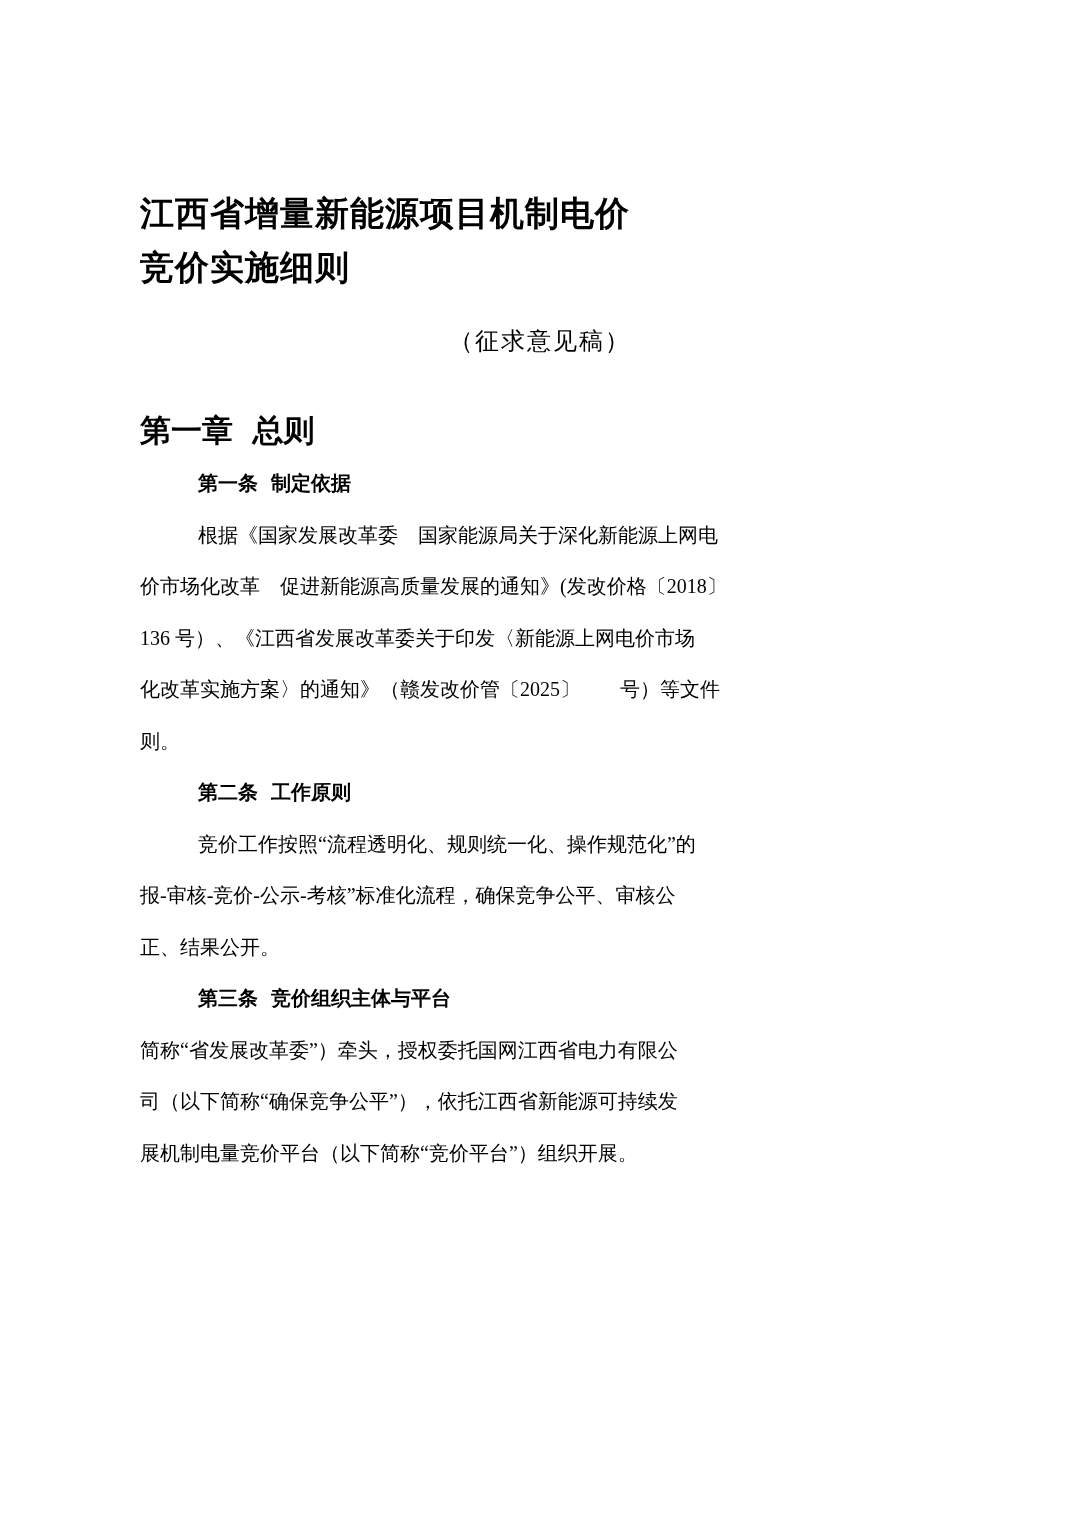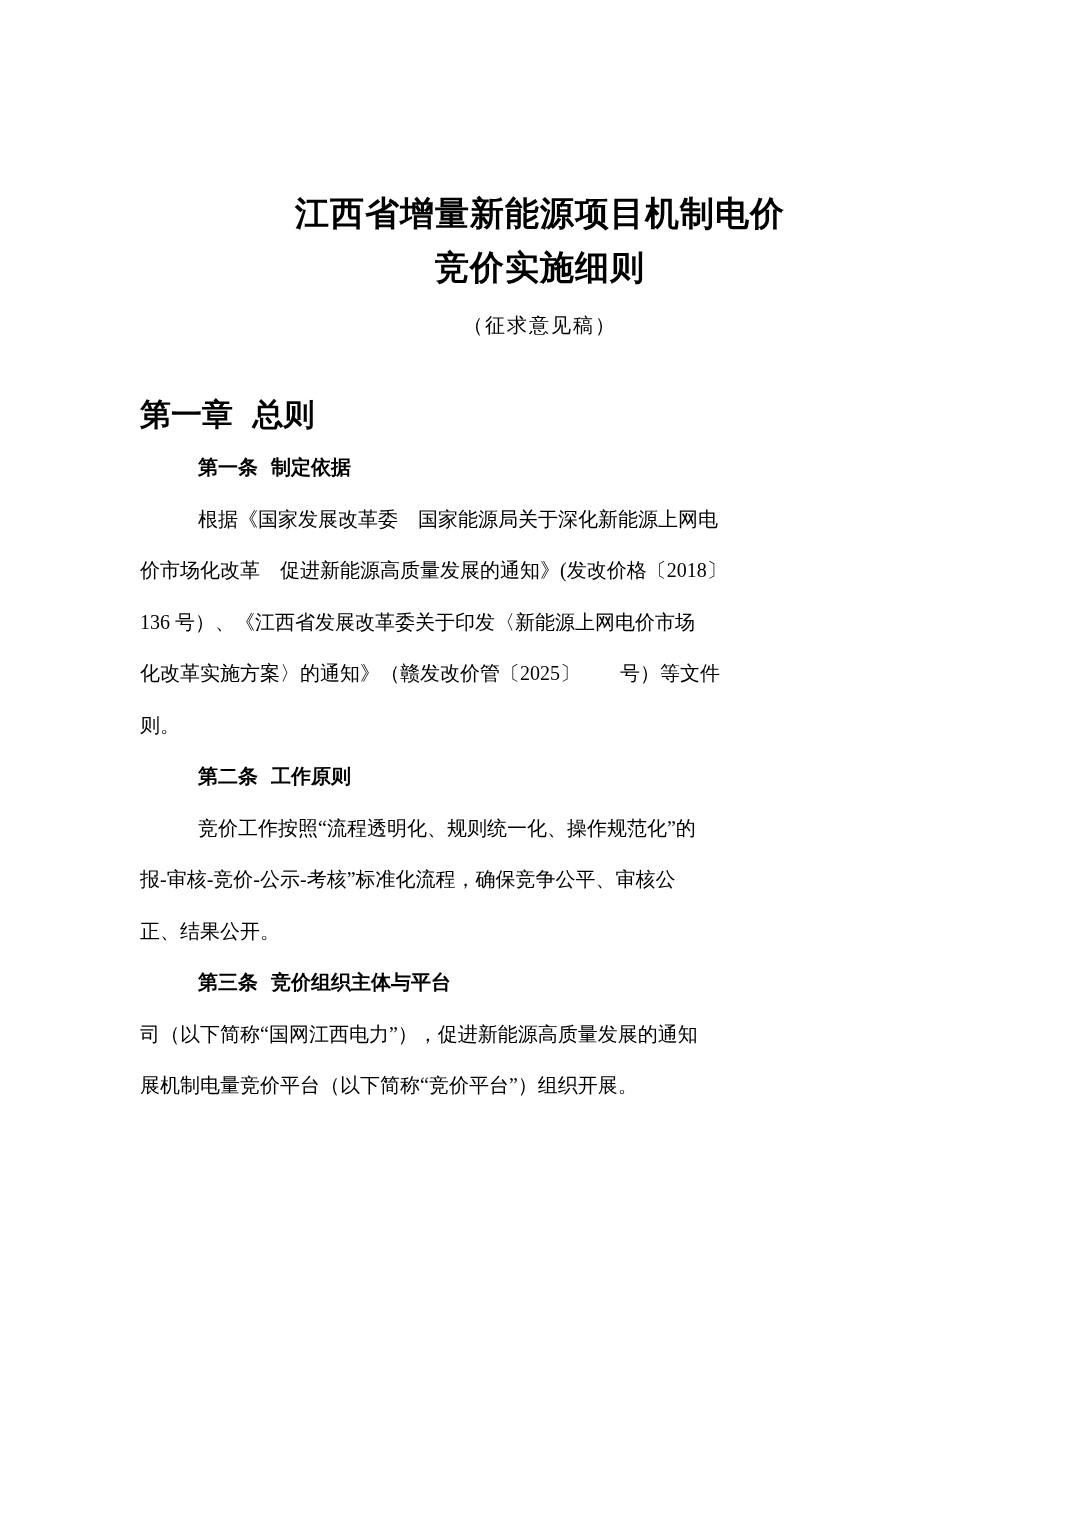--- a/index.html
+++ b/index.html
@@ -8,33 +8,32 @@
     width: 1080px;
     height: 1527px;
     margin: 0 auto;
     background: #ffffff;
     color: #000000;
     box-sizing: border-box;
     padding: 186px 140px 0 140px;
     overflow: hidden;
   }
   .doc-title {
-    text-align: center;
     font-family: "Liberation Sans", sans-serif;
     font-weight: 700;
     font-size: 34px;
     line-height: 54px;
     letter-spacing: 1px;
   }
   .subtitle {
     text-align: center;
     font-family: "Liberation Serif", serif;
-    font-size: 20px;
+    font-size: 24px;
     line-height: 40px;
-    margin-top: 11px;
+    margin-top: 27px;
     letter-spacing: 2px;
   }
   .chapter {
     font-family: "Liberation Sans", sans-serif;
     font-weight: 700;
     font-size: 31px;
     line-height: 44px;
     margin-top: 48px;
     word-spacing: 0.35em;
   }
@@ -79,18 +78,19 @@
     <div class="line">136 号）、《江西省发展改革委关于印发〈新能源上网电价市场</div>
     <div class="line">化改革实施方案〉的通知》（赣发改价管〔2025〕　　号）等文件</div>
     <div class="line">则。</div>
 
     <div class="art-heading">第二条 工作原则</div>
     <div class="line first">竞价工作按照“流程透明化、规则统一化、操作规范化”的</div>
     <div class="line">报-审核-竞价-公示-考核”标准化流程，确保竞争公平、审核公</div>
     <div class="line">正、结果公开。</div>
 
     <div class="art-heading">第三条 竞价组织主体与平台</div>
-    <div class="line">司（以下简称“国网江西电力”），促进新能源高质量发展的通知</div>
+    <div class="line">简称“省发展改革委”）牵头，授权委托国网江西省电力有限公</div>
+    <div class="line">司（以下简称“确保竞争公平”），依托江西省新能源可持续发</div>
     <div class="line">展机制电量竞价平台（以下简称“竞价平台”）组织开展。</div>
 
   </div>
 
 </div>
 
 </body></html>

